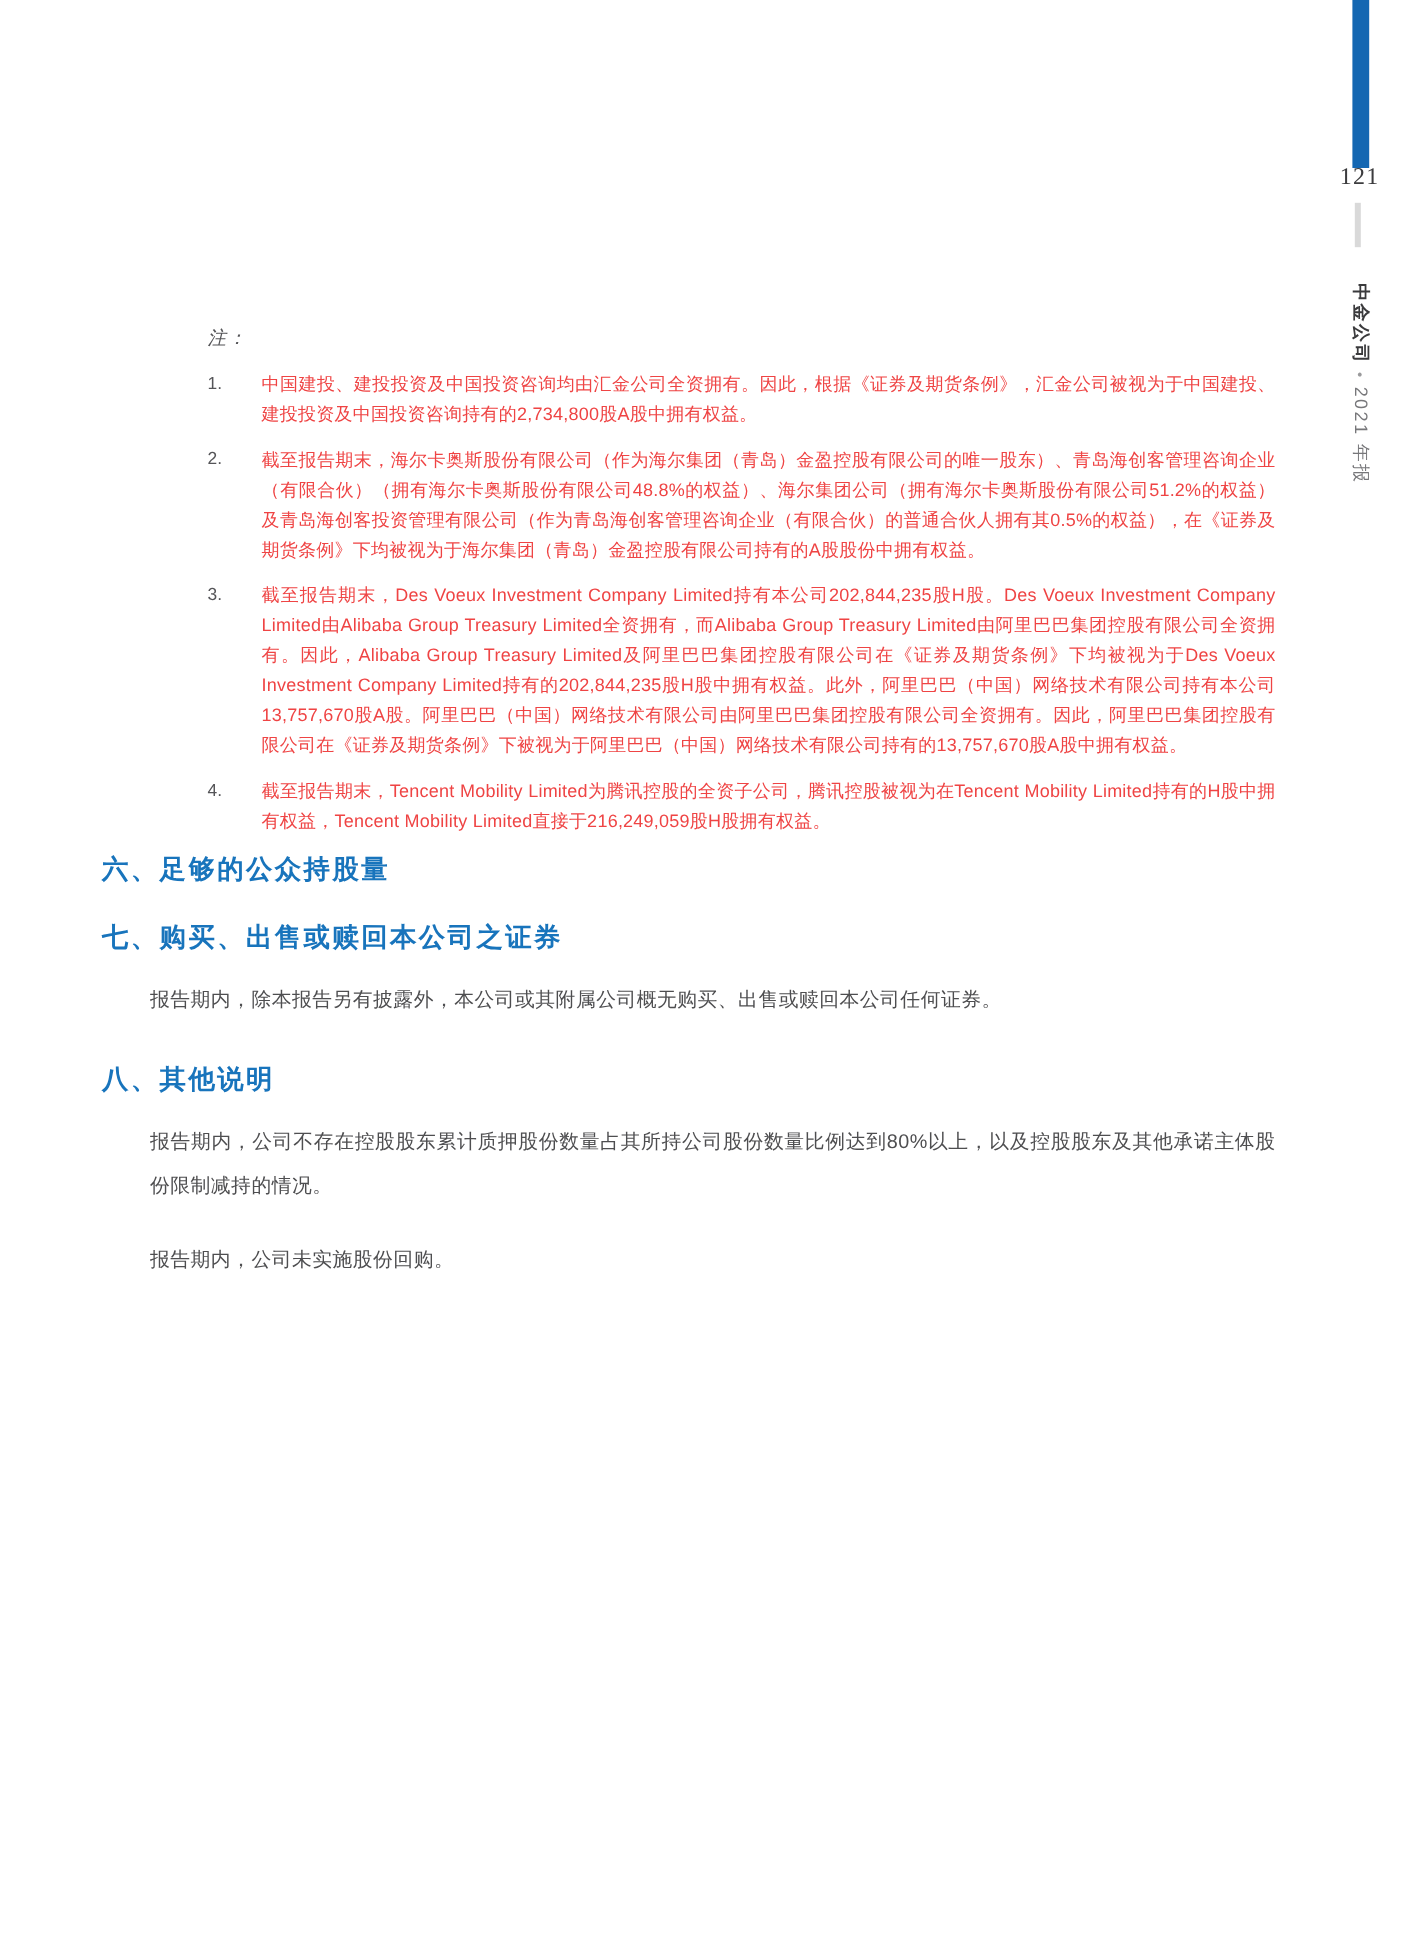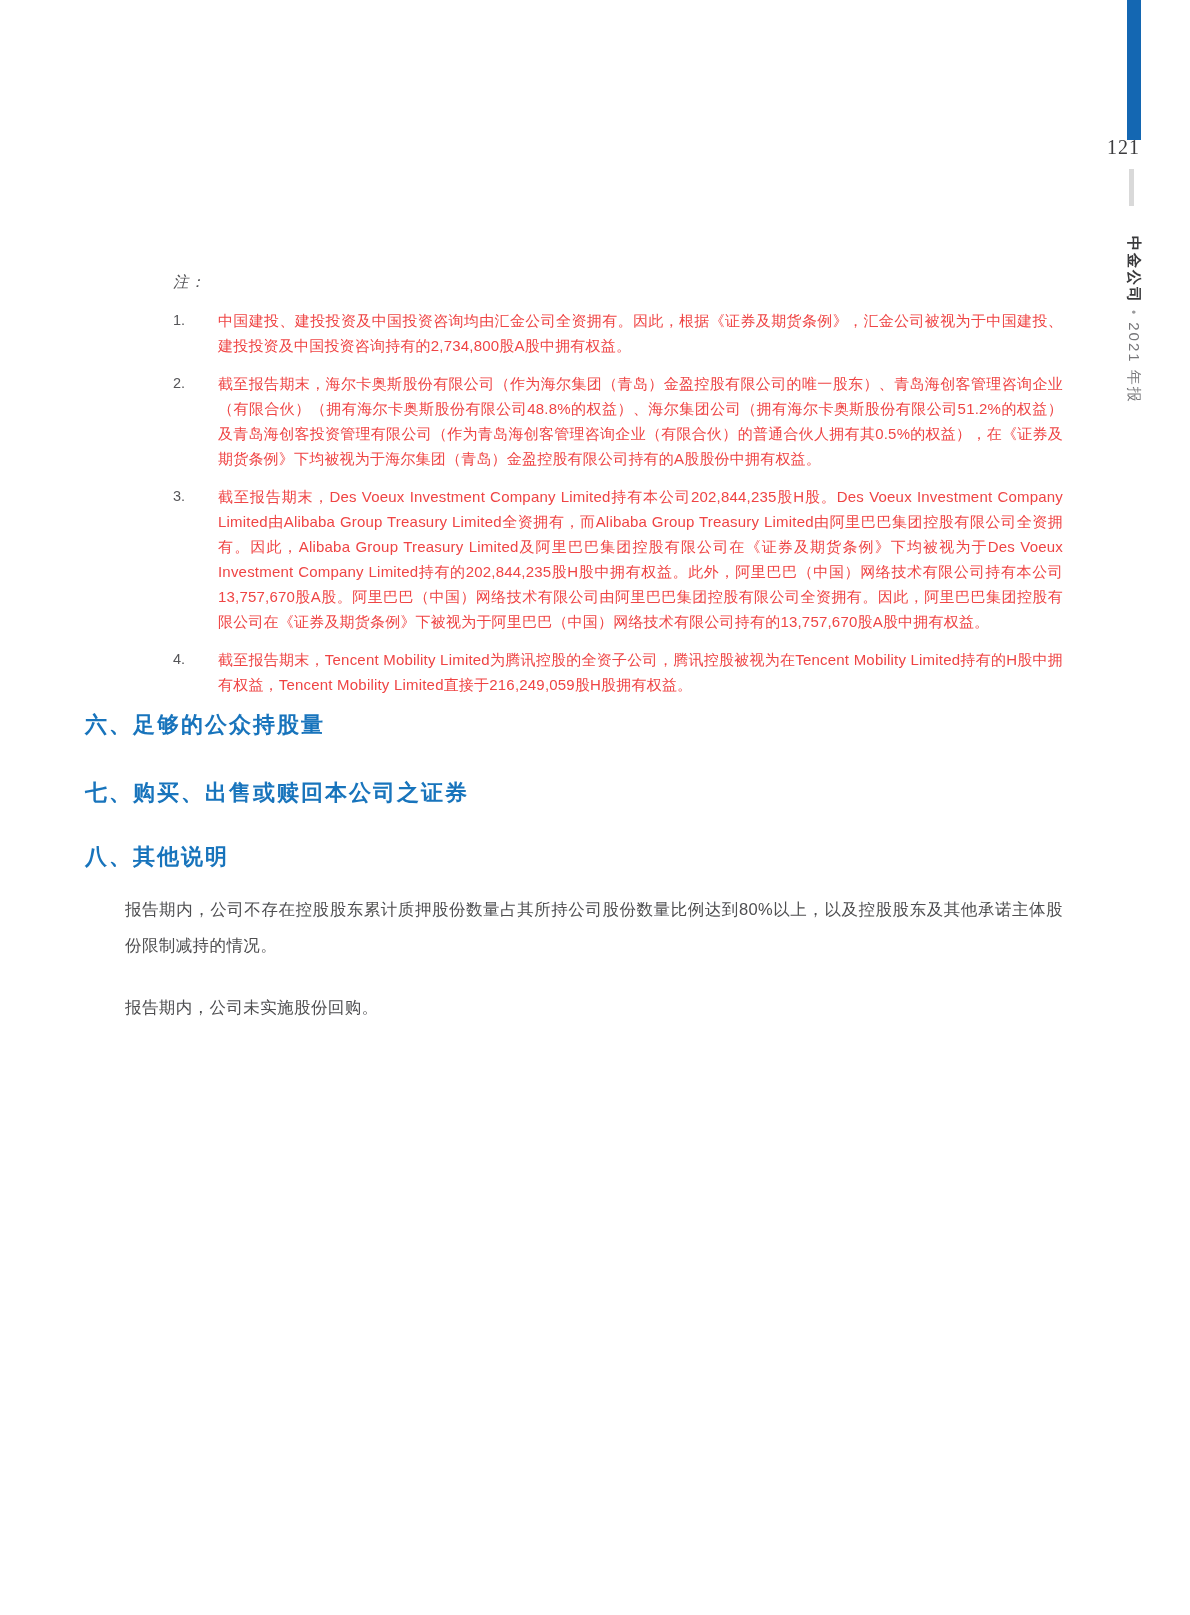--- a/index.html
+++ b/index.html
@@ -21,20 +21,21 @@
   .corner-bar {
     position: absolute;
     left: 1127px; top: 0;
     width: 14px; height: 140px;
     background: #1467b2;
   }
   .page-number {
     position: absolute;
     left: 1107px; top: 136px;
     width: 52px;
+    text-align: center;
     font-family: "Liberation Serif", "DejaVu Serif", serif;
     font-size: 20px;
     color: #3c3c3e;
     letter-spacing: 1px;
   }
   .page-number-tick {
     position: absolute;
     left: 1129px; top: 169px;
     width: 5px; height: 37px;
     background: #d9d9d9;
@@ -98,21 +99,21 @@
   .section-body { padding-left: 40px; }
   .section-body p {
     margin-top: 19px;
     font-size: 16.5px;
     line-height: 36px;
     color: #4e4e50;
     text-align: justify;
     letter-spacing: 0.4px;
   }
   .section-body p + p { margin-top: 26px; }
-  section.sec-seven { margin-top: 38px; font-family: Liberation Serif, serif; }
+  section.sec-seven { margin-top: 26px; font-family: Liberation Serif, serif; }
   section.sec-eight { margin-top: 34px; }
 </style>
 </head>
 <body>
 
 <div class="page">
 
   <div class="corner-bar"></div>
   <div class="page-number">121</div>
   <div class="page-number-tick"></div>
@@ -146,20 +147,21 @@
       </div>
     </div>
 
     <section class="sec-six">
       <h2 class="section-heading">六、足够的公众持股量</h2>
     </section>
 
     <section class="sec-seven">
       <h2 class="section-heading">七、购买、出售或赎回本公司之证券</h2>
       <div class="section-body">
+        <p>报告期内，除本报告另有披露外，本公司或其附属公司概无购买、出售或赎回本公司任何证券。</p>
       </div>
     </section>
 
     <section class="sec-eight">
       <h2 class="section-heading">八、其他说明</h2>
       <div class="section-body">
         <p>报告期内，公司不存在控股股东累计质押股份数量占其所持公司股份数量比例达到80%以上，以及控股股东及其他承诺主体股份限制减持的情况。</p>
         <p>报告期内，公司未实施股份回购。</p>
       </div>
     </section>

